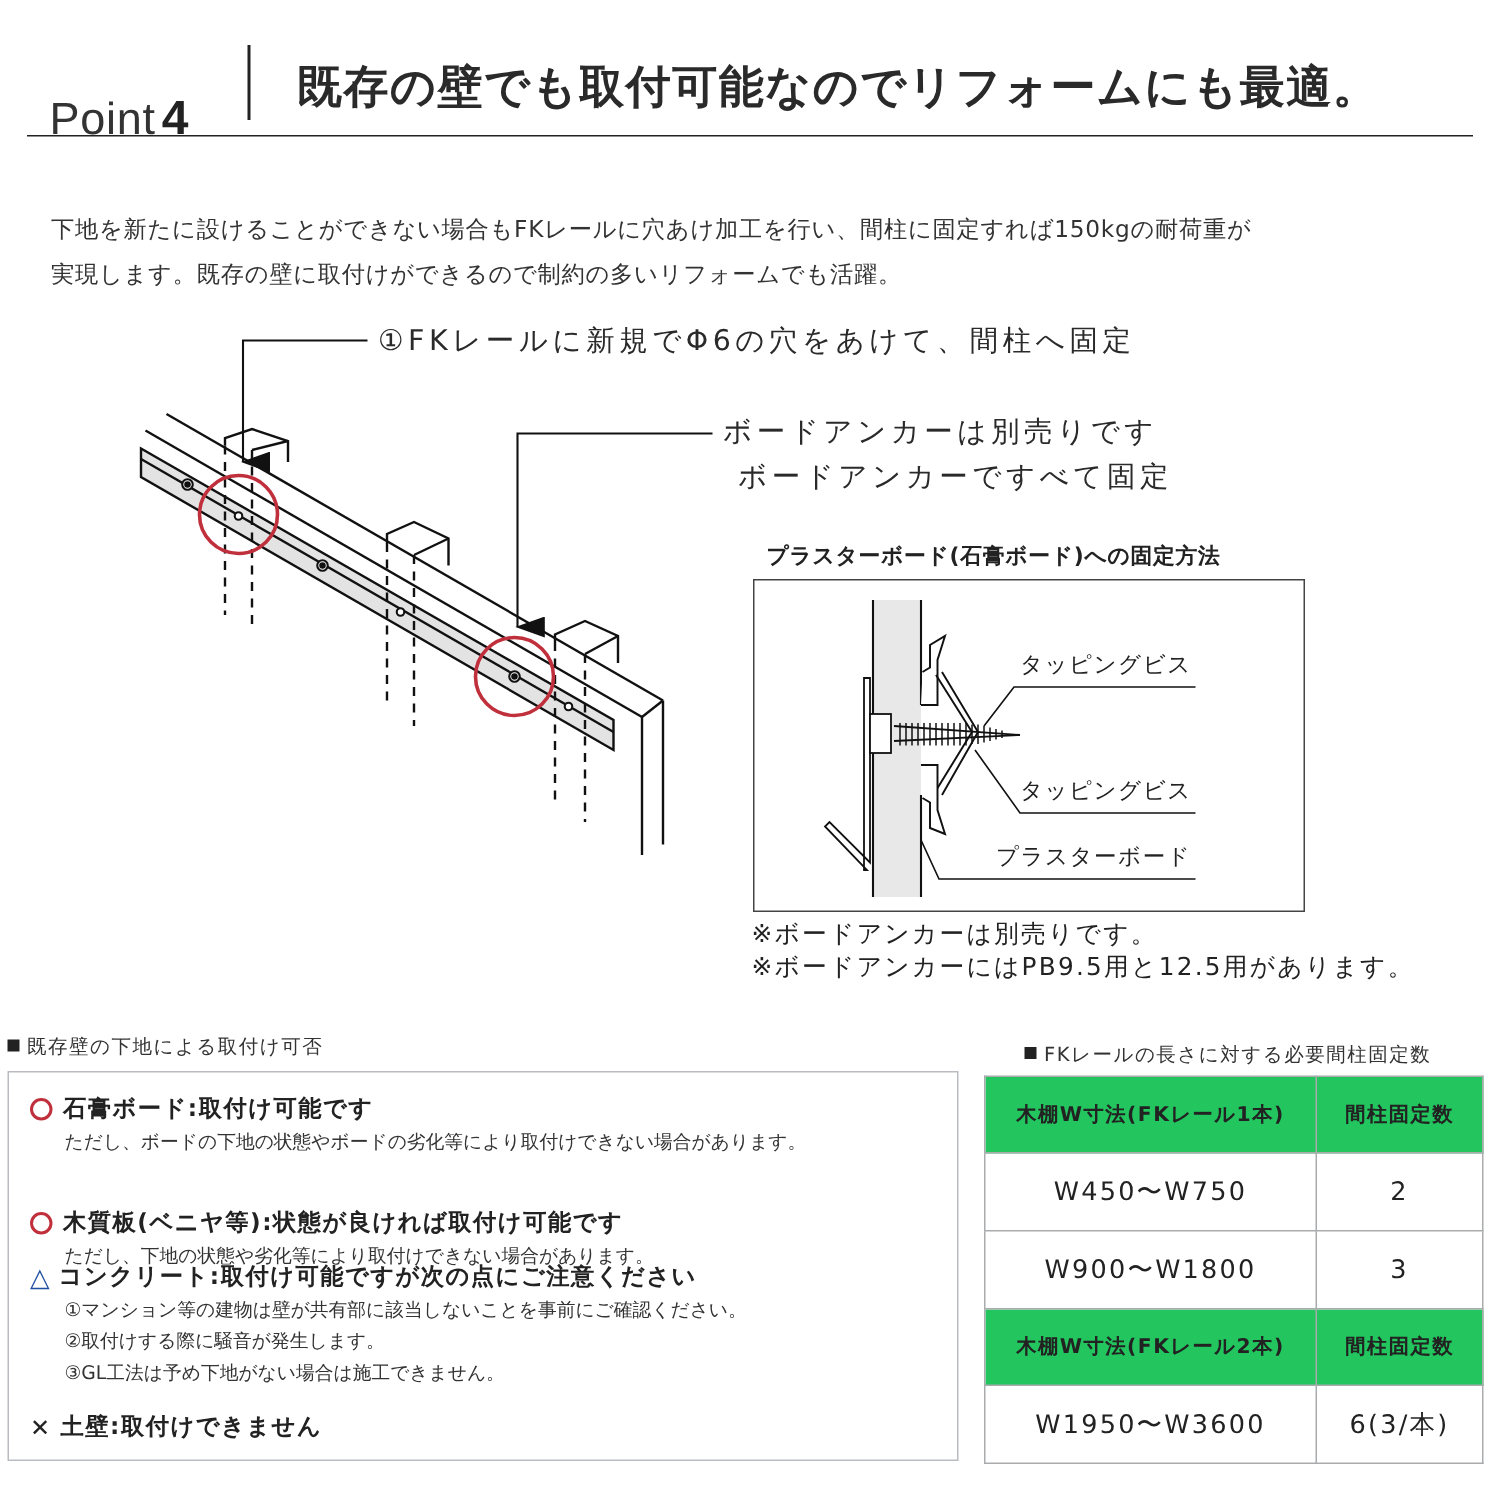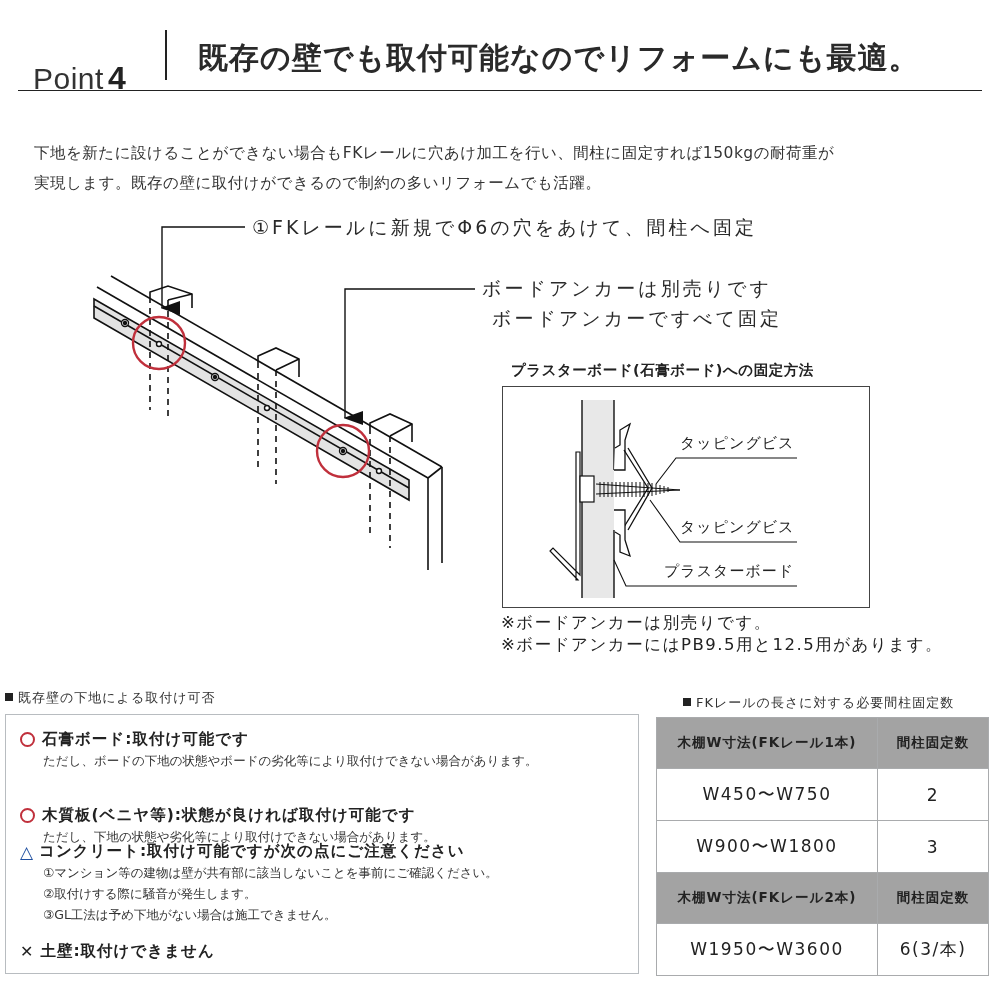--- a/index.html
+++ b/index.html
@@ -33,21 +33,21 @@
   .compat-box { position: absolute; left: 5px; top: 714px; width: 634px; height: 260px; border: 1px solid #b8bcc0; }
   .compat-item { position: absolute; left: 14px; }
   .compat-head { font-size: 15.5px; font-weight: 700; color: #222; letter-spacing: 1px; white-space: nowrap; display: flex; align-items: center; }
   .ring { display: inline-block; width: 15px; height: 15px; border: 2.2px solid #c0303c; border-radius: 50%; margin-right: 7px; }
   .tri { color: #1f4fa0; font-size: 17px; margin-right: 5px; }
   .xmark { color: #222; font-size: 16px; margin-right: 6px; }
   .compat-sub { font-size: 12.5px; color: #333; margin-left: 23px; line-height: 21px; white-space: nowrap; }
 
   .ftable { position: absolute; left: 656px; top: 717px; width: 333px; border-collapse: collapse; }
   .ftable td { border: 1.5px solid #a9abad; text-align: center; font-size: 14px; color: #222; letter-spacing: 1px; }
-  .ftable tr.hd td { background: #a3a3a3; font-weight: 700; height: 51px; font-size: 13.5px; }
+  .ftable tr.hd td { background: #22c55e; font-weight: 700; height: 51px; font-size: 13.5px; }
   .ftable tr.rw td { height: 52px; font-size: 17px; letter-spacing: 1.5px; }
   .ftable td.c1 { width: 221px; }
 </style>
 </head>
 <body>
 
 <div class="header">
   <div class="point"><span>Point</span><b>4</b></div>
   <div class="divider"></div>
   <div class="title">既存の壁でも取付可能なのでリフォームにも最適。</div>

